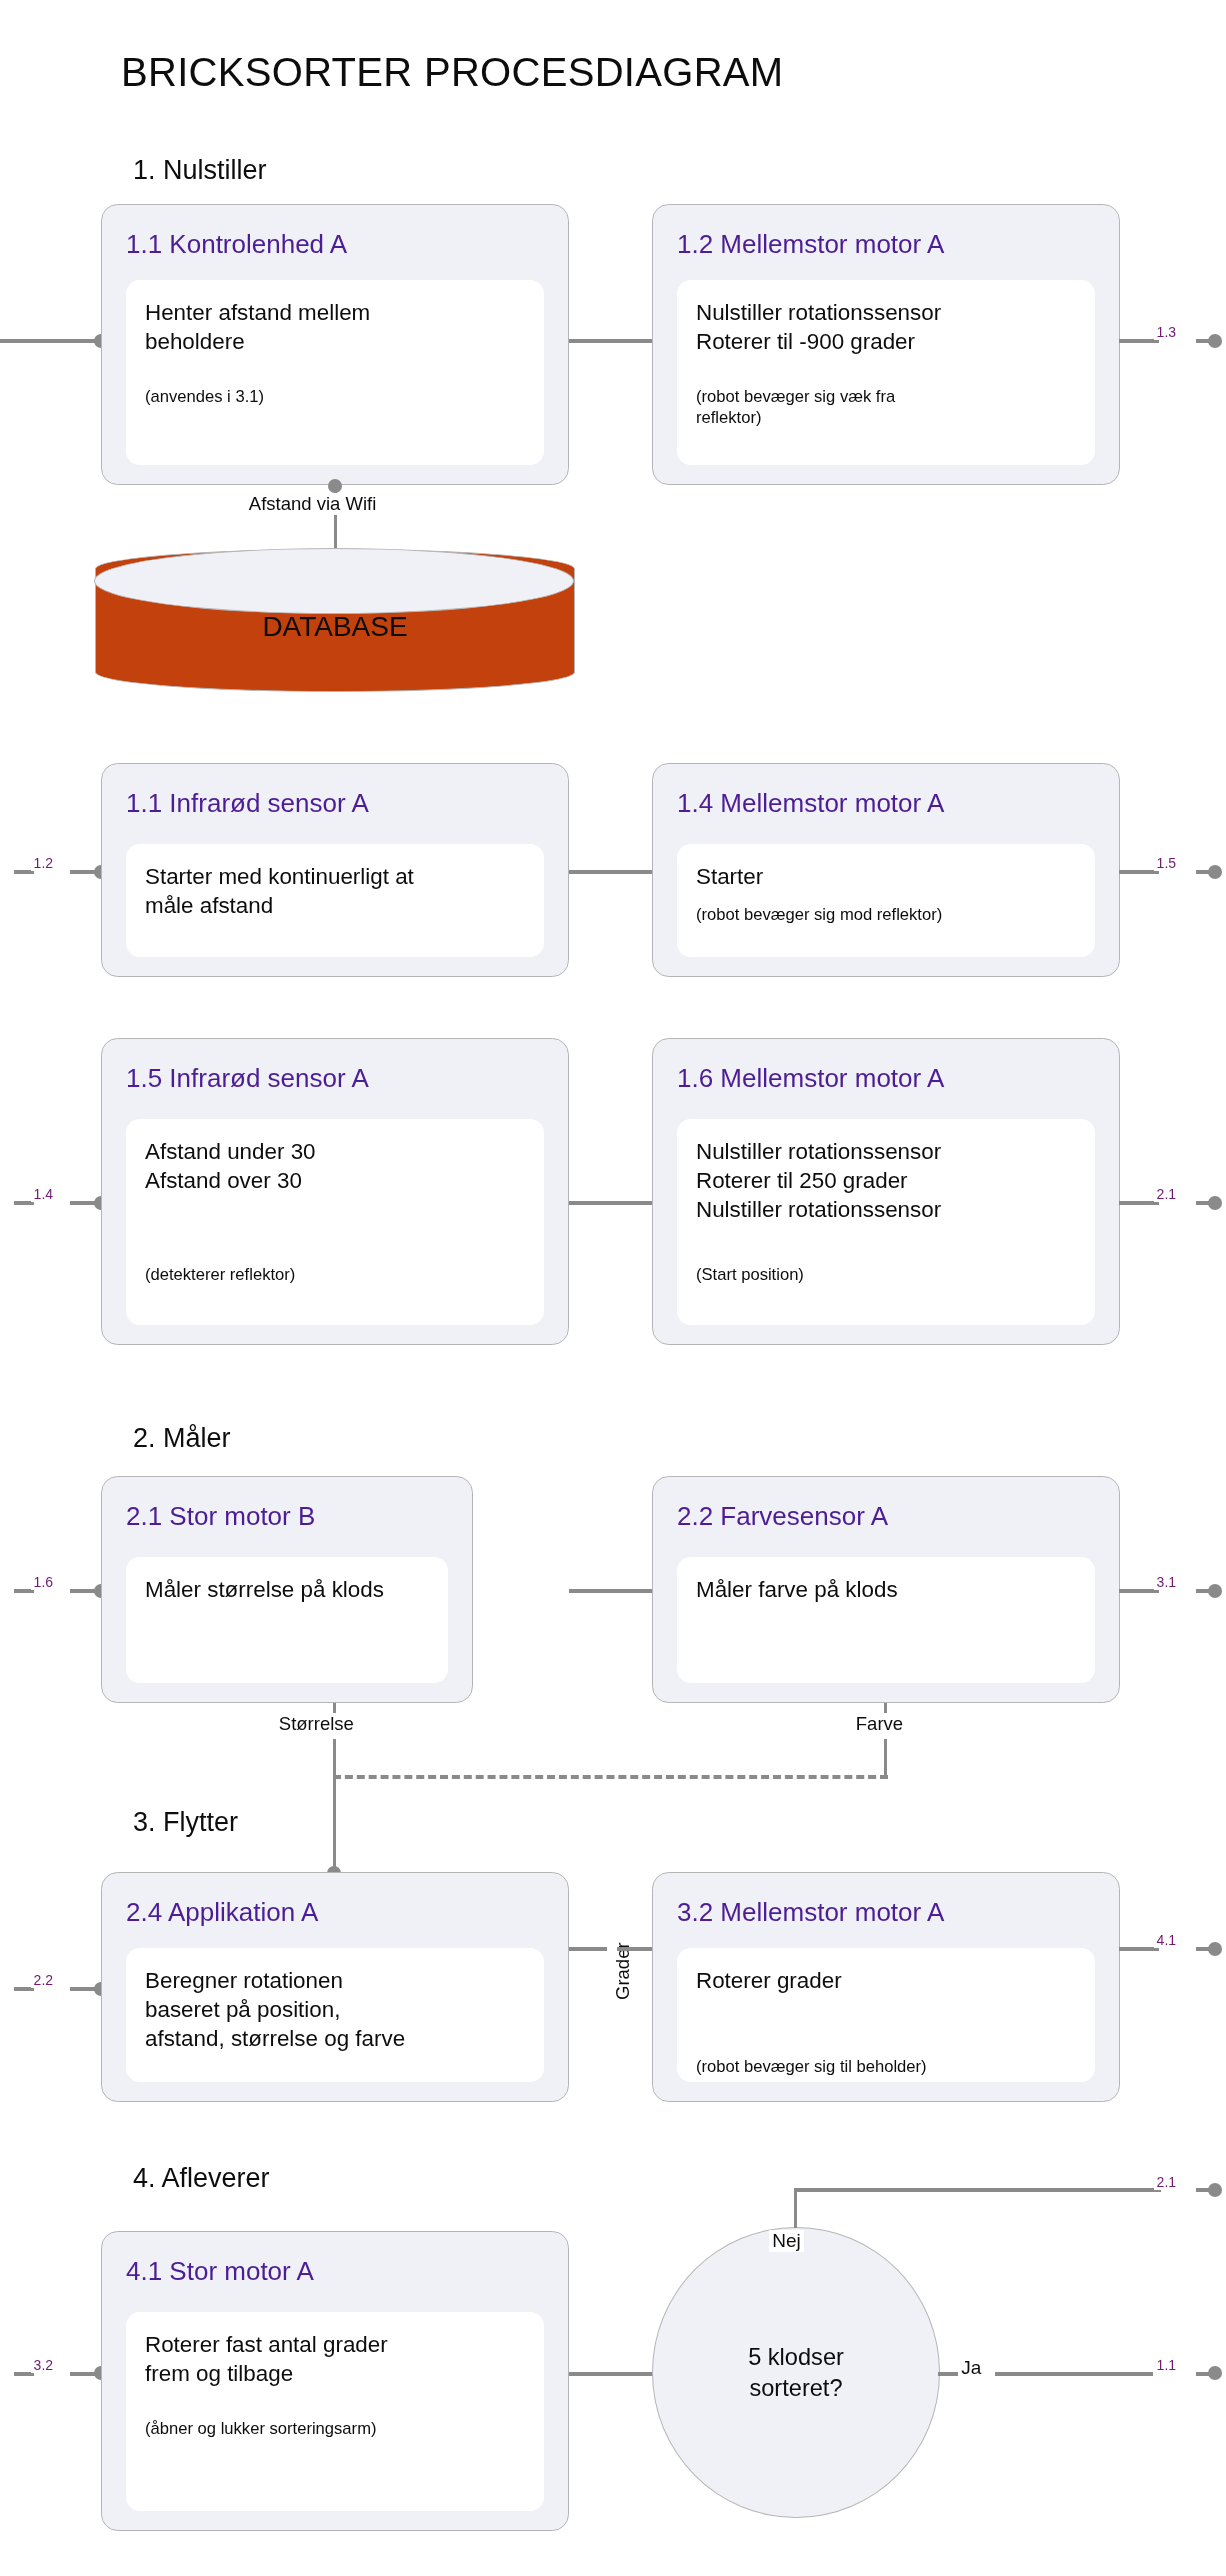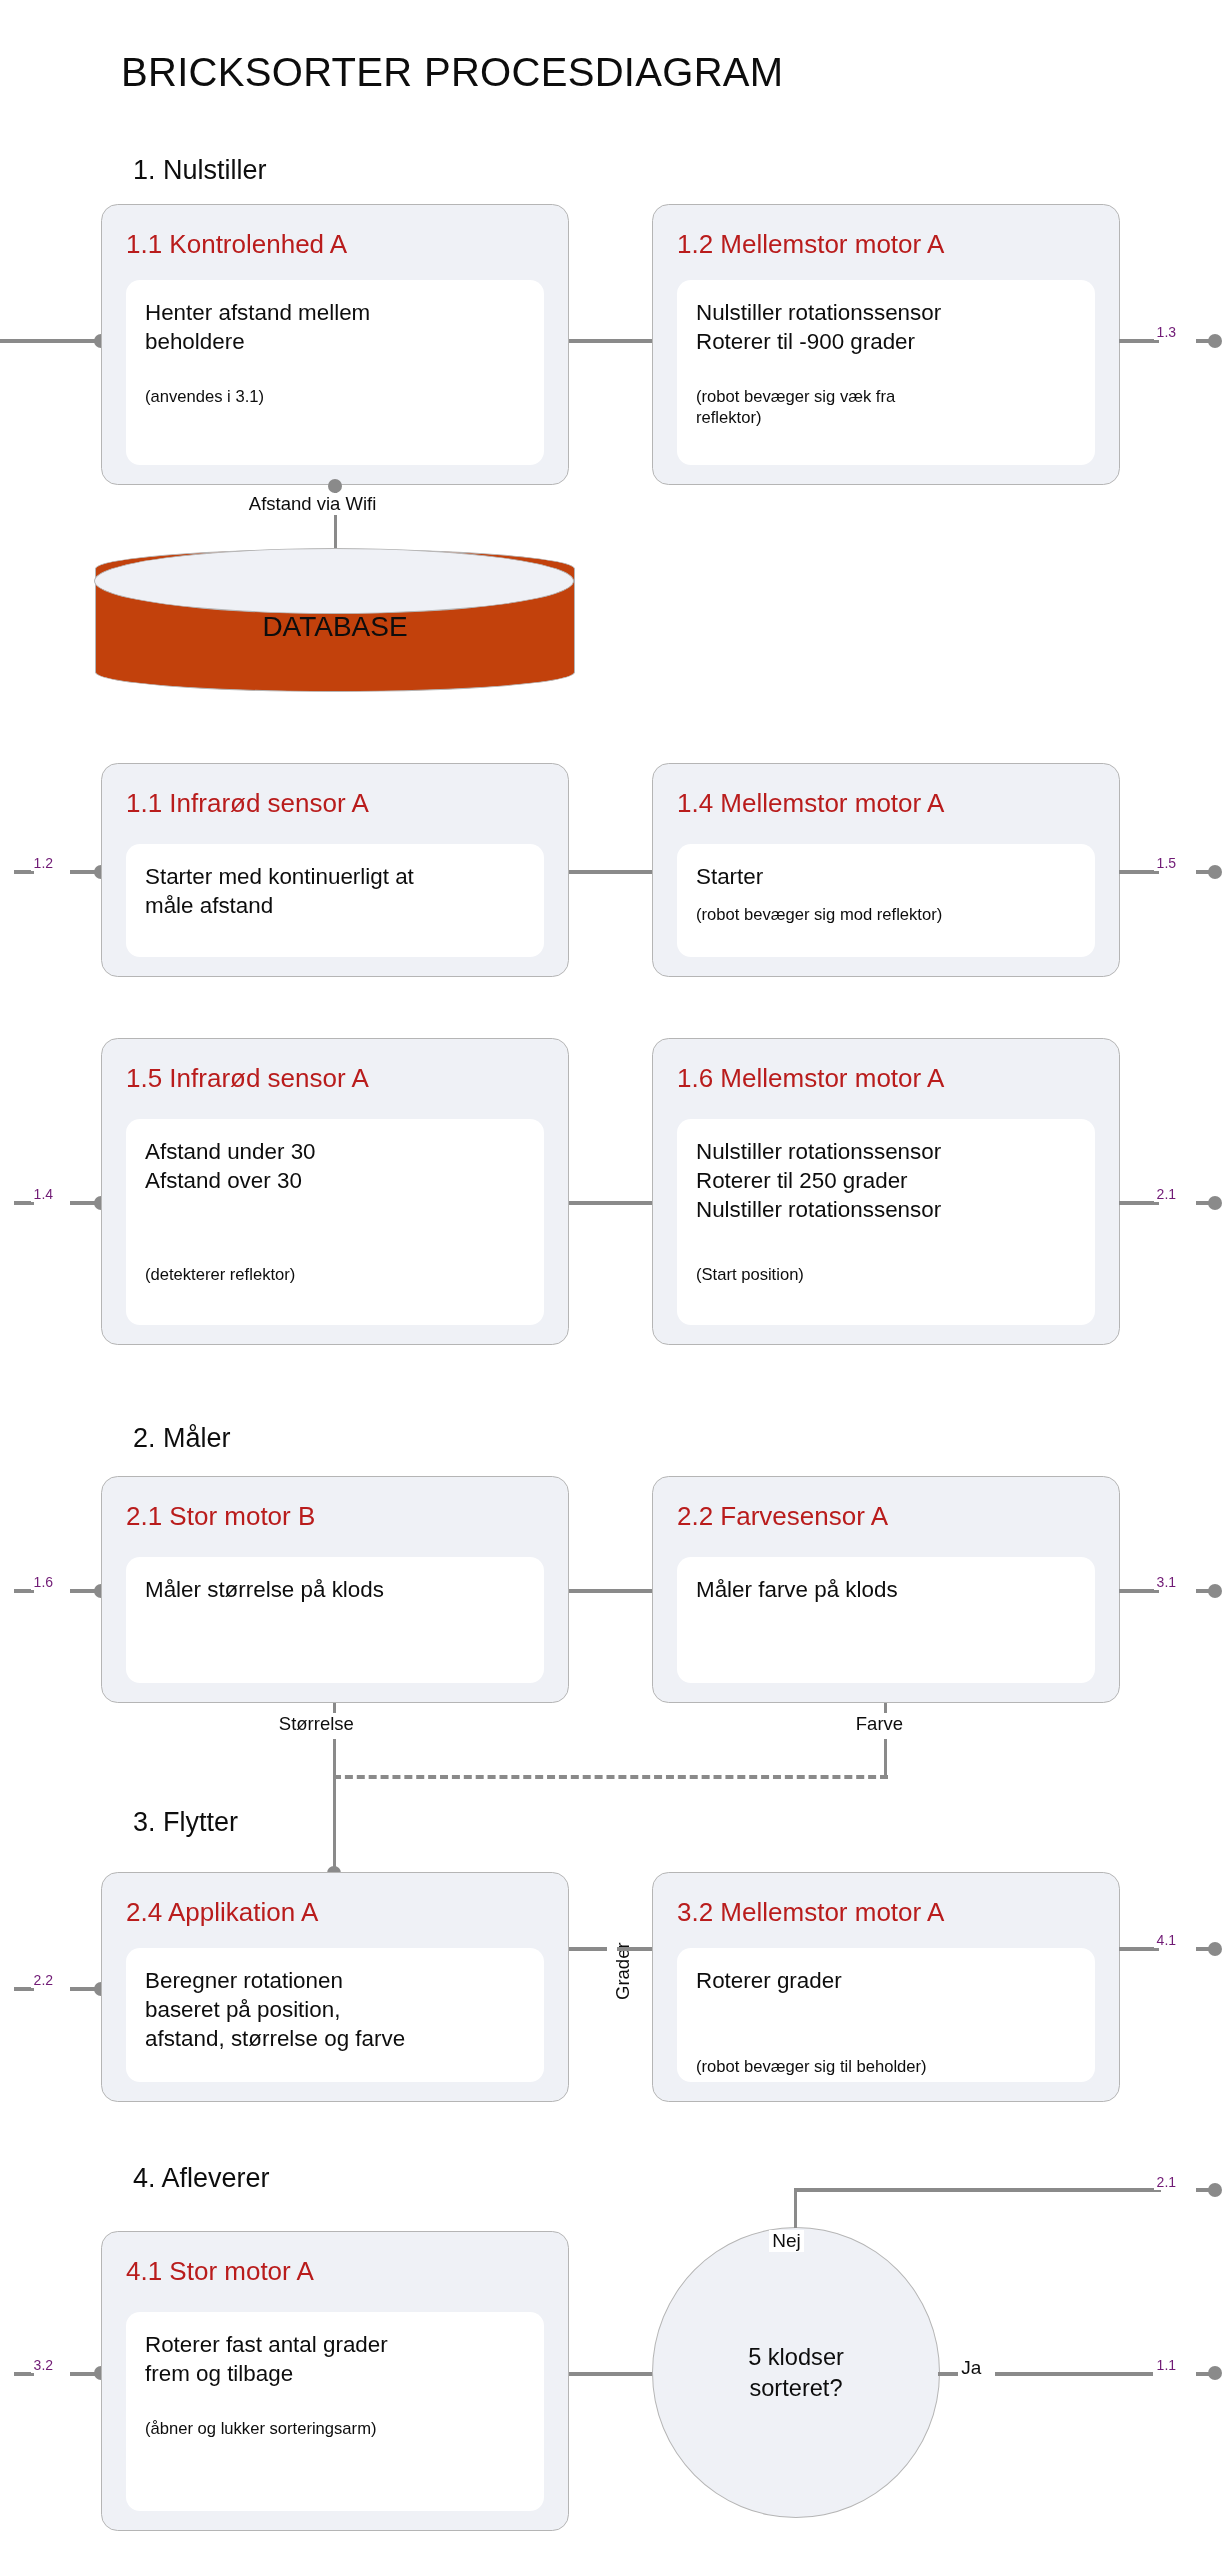--- a/index.html
+++ b/index.html
@@ -47,21 +47,21 @@
     border: 1.9px solid #b5b5b5;
     border-radius: 16.6px;
   }
   .proc-title {
     position: absolute;
     left: 24px;
     top: 25.6px;
     right: 12.8px;
     font-size: 26px;
     line-height: 1.05;
-    color: #b91c1c;
+    color: #4c1d95;
   }
   .proc-card {
     position: absolute;
     left: 24px;
     right: 24px;
     top: 75px;
     bottom: 19px;
     background: #ffffff;
     border-radius: 14px;
     padding: 18px 19px 12.8px 19px;
@@ -300,21 +300,21 @@
   <div class="h-line" style="left:1196px; top:1201px; width:20.4px;"></div>
   <div class="dot" style="left:1208px; top:1196px;"></div>
 
   <div class="section-heading" style="left:133px; top:1423px;">2. Måler</div>
 
   <div class="h-line" style="left:14px; top:1589px; width:20.4px;"></div>
   <div class="edge-label" style="left:31px; top:1574px;">1.6</div>
   <div class="h-line" style="left:70px; top:1589px; width:33px;"></div>
   <div class="dot" style="left:94px; top:1584px;"></div>
 
-  <div class="proc-box" style="left:101px; top:1476px; width:468px; height:227px;">
+  <div class="proc-box" style="left:101px; top:1476px; width:372px; height:227px;">
     <div class="proc-title">2.1 Stor motor B</div>
     <div class="proc-card" style="top:80px;">
       <div class="proc-main">Måler størrelse på klods</div>
       <div class="proc-note" style="top:61px;"></div>
     </div>
   </div>
 
   <div class="h-line" style="left:569px; top:1589px; width:96px;"></div>
   <div class="dot" style="left:652px; top:1584px;"></div>
 

